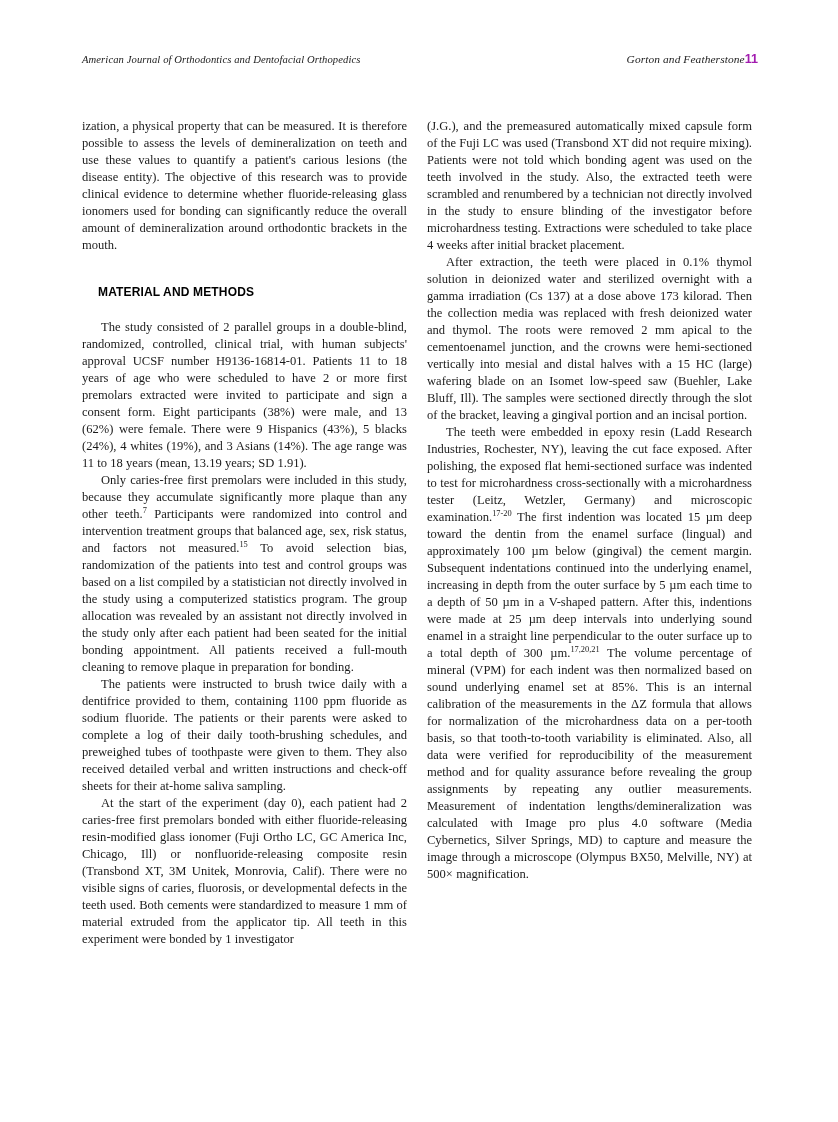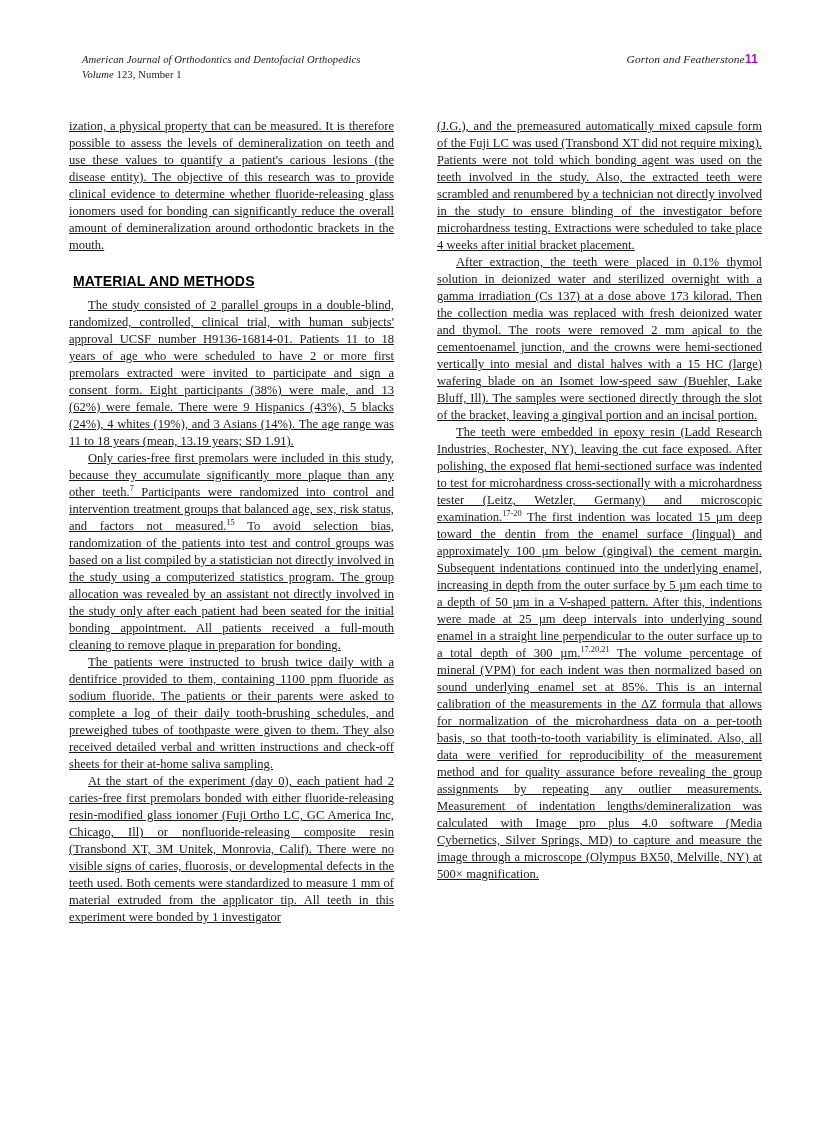--- a/index.html
+++ b/index.html
@@ -54,27 +54,26 @@
   .rh-pagenum {
     font-family: "Liberation Sans", "DejaVu Sans", sans-serif;
     font-weight: bold;
     font-size: 12.6px;
     color: #a21caf;
   }
 
   
   .columns {
     position: absolute;
-    left: 69px;
+    left: 82px;
     top: 118px;
     width: 676px;
     height: 920px;
     display: flex;
-    gap: 43px;
-    text-decoration: underline;
+    gap: 20px;
   }
   .col {
     width: 325px;
     flex: 0 0 325px;
   }
 
   p.body {
     margin: 0;
     font-size: 12.55px;
     line-height: 17.0px;
@@ -83,49 +82,45 @@
     text-indent: 19px;
     hyphens: none;
     color: #1a1a1a;
     word-spacing: 0.1px;
   }
   p.body.no-indent {
     text-indent: 0;
   }
 
   h2.section-head {
-    margin: 4px;
+    margin: 16px;
     padding-top: 15px;
     padding-bottom: 4px;
     font-family: "Liberation Sans", "DejaVu Sans", sans-serif;
     font-weight: bold;
-    font-size: 14px;
+    font-size: 12px;
     letter-spacing: 0.15px;
     color: #000000;
     text-align: left;
   }
 
   sup.ref {
     font-size: 8.4px;
     vertical-align: super;
     line-height: 0;
   }
 </style>
 </head>
 <body>
 
 <div class="page">
 
   <div class="running-head">
     <div class="rh-left">
       <span>American Journal of Orthodontics and Dentofacial Orthopedics</span>
-      <span class="vol-line">
-        <span>Volume</span>
-        <span class="vol-num">123, Number 1</span>
-      </span>
     </div>
     <div class="rh-right">
       <span class="rh-authors">Gorton and Featherstone</span>
       <span class="rh-pagenum">11</span>
     </div>
   </div>
 
   <div class="columns">
 
     <div class="col">

